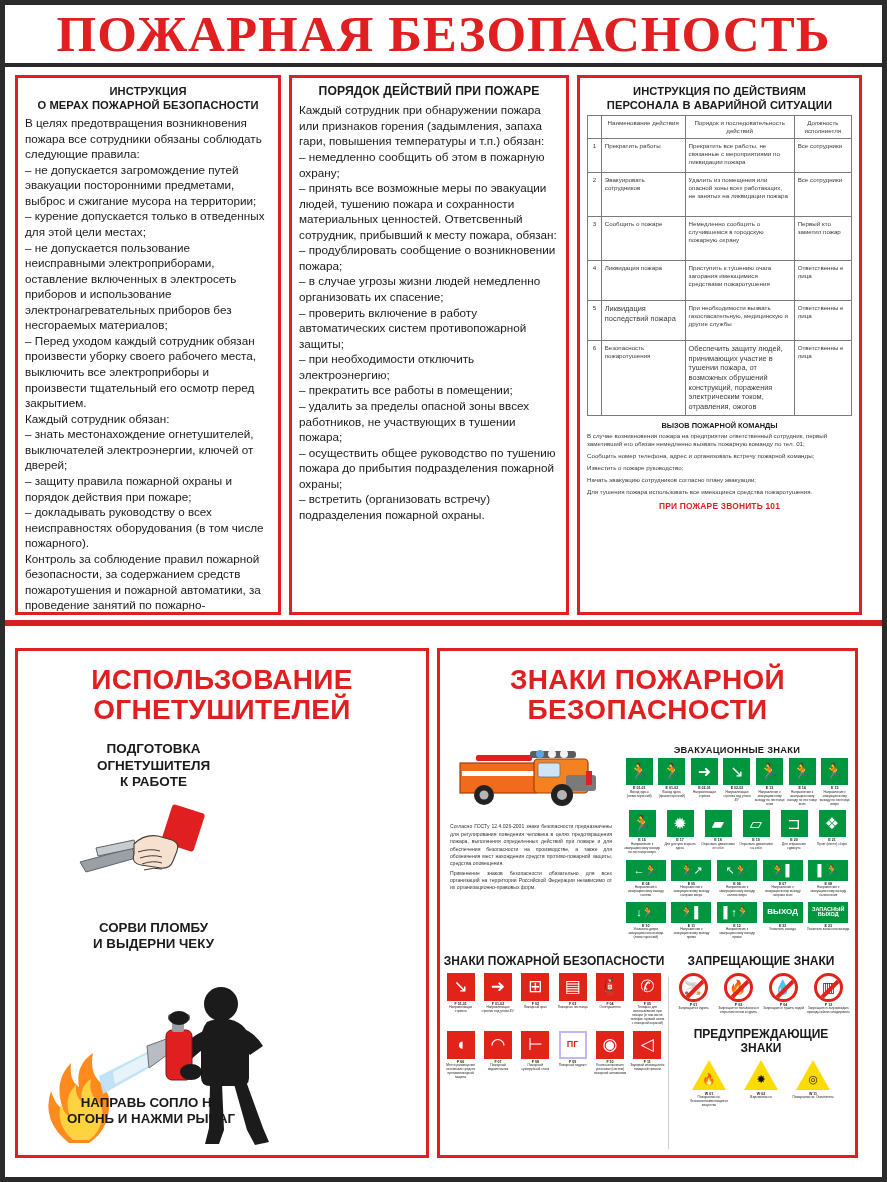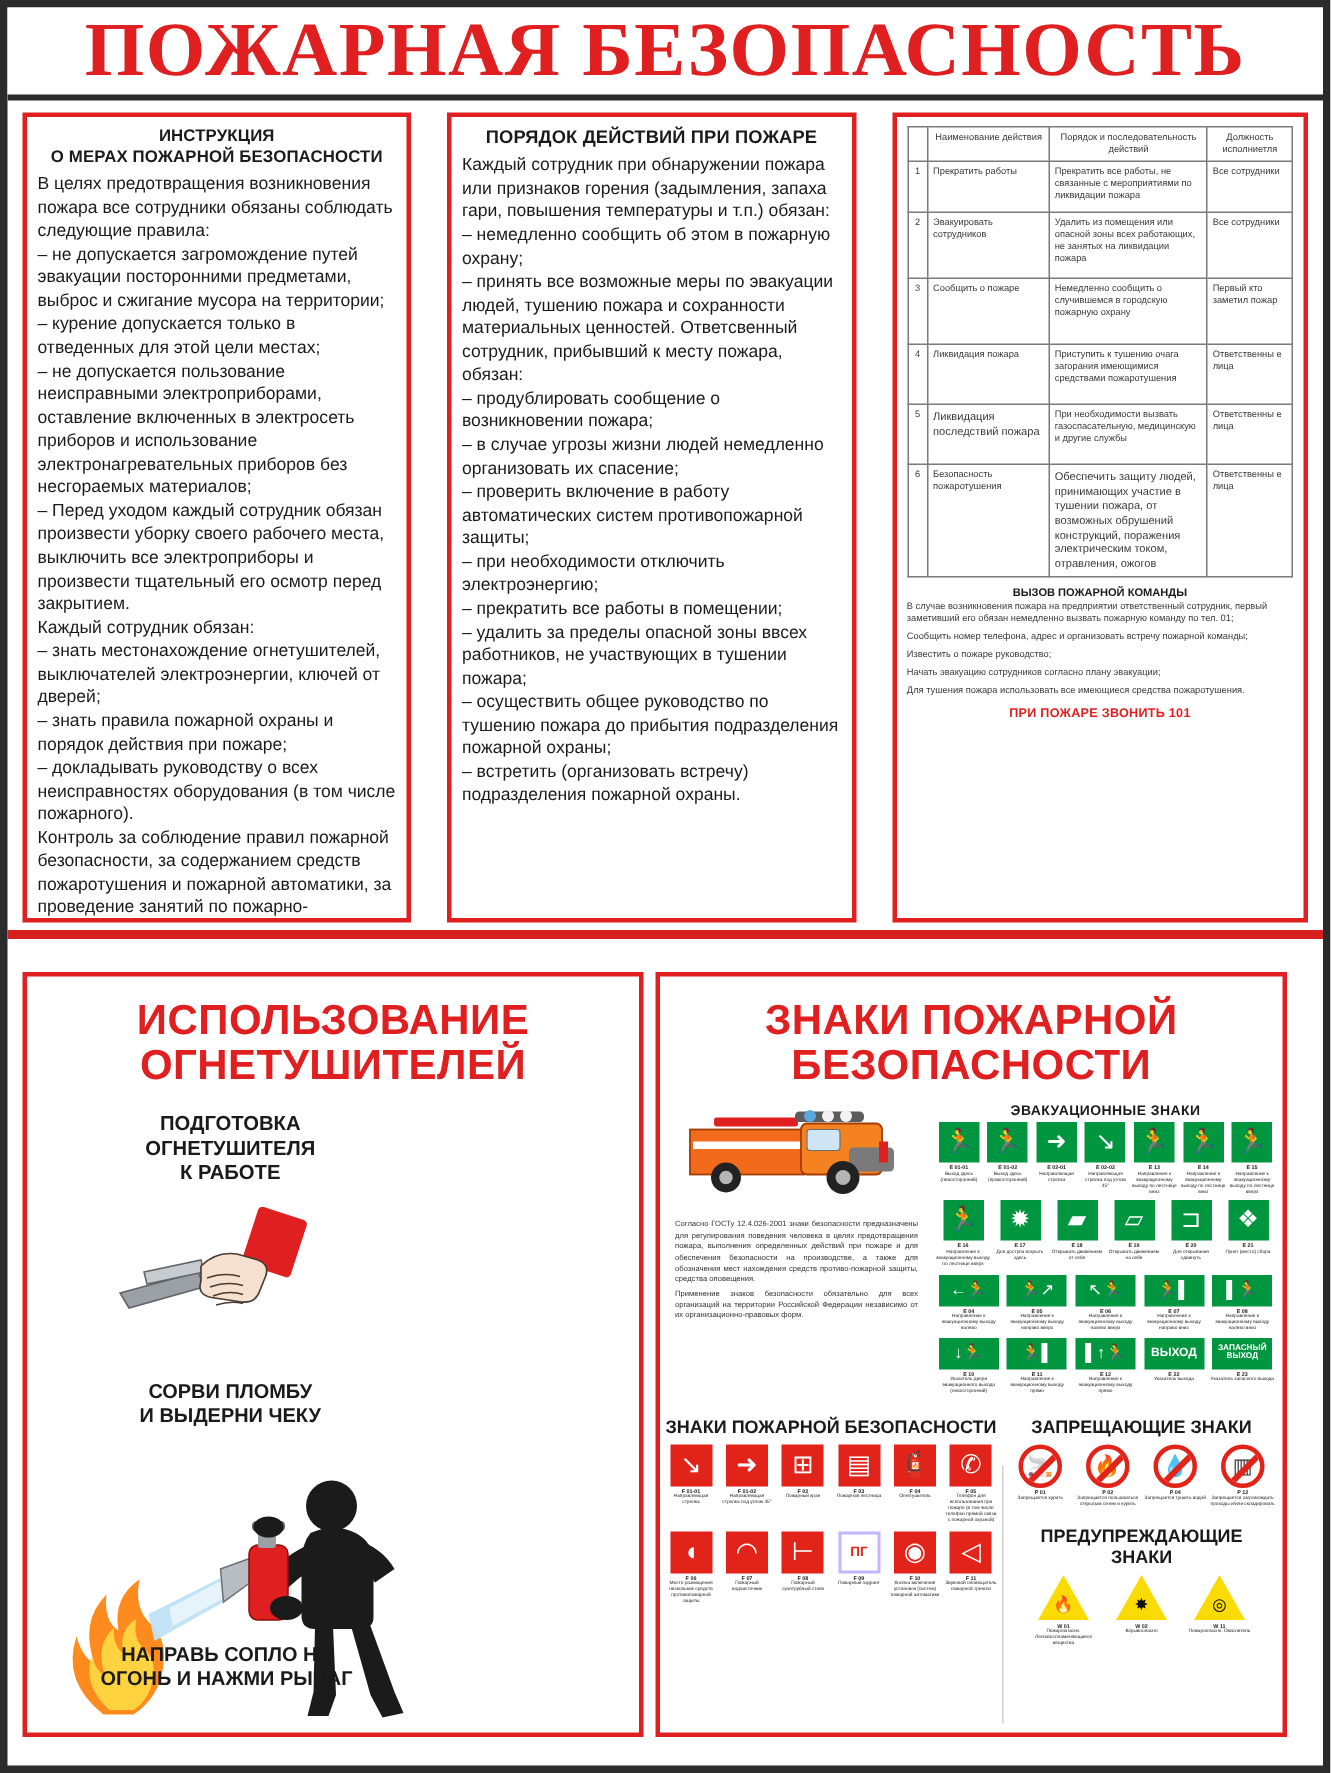--- a/index.html
+++ b/index.html
@@ -34,21 +34,21 @@
     color: #e02020;
     line-height: 1;
     transform: scaleX(1.0);
     white-space: nowrap;
   }
   
   .top-section {
     display: flex;
     height: 559px;
     padding: 8px 10px 5px 10px;
-    gap: 24px;
+    gap: 8px;
     border-bottom: 6px solid #d61f1f;
   }
   .col {
     border: 3px solid #e02020;
     background: #fff;
     padding: 5px 7px 4px 7px;
     overflow: hidden;
   }
   .col1 { width: 266px; }
   .col2 { width: 280px; }
@@ -169,21 +169,21 @@
     background:#1b1b1b; border-radius:50%;
   }
   .flame {
     position:absolute; background:#f57c1f; border-radius: 50% 50% 45% 45%/ 60% 60% 40% 40%;
     box-shadow: inset 0 -3px 2px #ffd24a;
   }
   .picture { position:absolute; border:1px solid #5a4a3a; background:linear-gradient(#7fb2e5 55%, #63a055 45%); }
   .cabinet { position:absolute; background:#2f6fb5; border:1px solid #1d4a80; border-radius:2px; }
 
   
-  .signs-top { display:flex; margin-top: 10px; }
+  .signs-top { display:flex; margin-top: 20px; }
   .signs-left { width: 182px; padding: 0 6px; }
   .signs-right { width: 230px; }
   .gost {
     font-size: 5.1px; line-height:1.45; text-align: justify; color:#333;
     margin-top: 12px; padding: 0 4px;
   }
   .gost p { margin: 0 0 2px 0; }
 
   .evac-grid { display:grid; grid-template-columns: repeat(7, 1fr); gap:2px 2px; padding: 0 2px;}
   .evac-grid2 { display:grid; grid-template-columns: repeat(6, 1fr); gap:2px 2px; padding: 0 2px;}
@@ -256,21 +256,21 @@
         <div>О МЕРАХ ПОЖАРНОЙ БЕЗОПАСНОСТИ</div>
       </div>
       <div class="body-txt">
           <p>В целях предотвращения возникновения пожара все сотрудники обязаны соблюдать следующие правила:</p>
           <p>– не допускается загромождение путей эвакуации посторонними предметами, выброс и сжигание мусора на территории;</p>
           <p>– курение допускается только в отведенных для этой цели местах;</p>
           <p>– не допускается пользование неисправными электроприборами, оставление включенных в электросеть приборов и использование электронагревательных приборов без несгораемых материалов;</p>
           <p>– Перед уходом каждый сотрудник обязан произвести уборку своего рабочего места, выключить все электроприборы и произвести тщательный его осмотр перед закрытием.</p>
           <p>Каждый сотрудник обязан:</p>
           <p>– знать местонахождение огнетушителей, выключателей электроэнергии, ключей от дверей;</p>
-          <p>– знать правила пожарной охраны и порядок действия при пожаре;</p>
+          <p>– защиту правила пожарной охраны и порядок действия при пожаре;</p>
           <p>– докладывать руководству о всех неисправностях оборудования (в том числе пожарного).</p>
           <p>Контроль за соблюдение правил пожарной безопасности, за содержанием средств пожаротушения и пожарной автоматики, за проведение занятий по пожарно-техническому минимуму и за проведение противопожарных инструктажей осуществляет ответственный за противопожарную безопасность.</p>
         </div>
     </div>
 
     <div class="col col2">
       <div class="hdr big">ПОРЯДОК ДЕЙСТВИЙ ПРИ ПОЖАРЕ</div>
       <div class="body-txt">
           <p>Каждый сотрудник при обнаружении пожара или признаков горения (задымления, запаха гари, повышения температуры и т.п.) обязан:</p>
           <p>– немедленно сообщить об этом в пожарную охрану;</p>
@@ -280,20 +280,24 @@
           <p>– проверить включение в работу автоматических систем противопожарной защиты;</p>
           <p>– при необходимости отключить электроэнергию;</p>
           <p>– прекратить все работы в помещении;</p>
           <p>– удалить за пределы опасной зоны ввсех работников, не участвующих в тушении пожара;</p>
           <p>– осуществить общее руководство по тушению пожара до прибытия подразделения пожарной охраны;</p>
           <p>– встретить (организовать встречу) подразделения пожарной охраны.</p>
         </div>
     </div>
 
     <div class="col col3">
+      <div class="hdr">
+        <div>ИНСТРУКЦИЯ ПО ДЕЙСТВИЯМ</div>
+        <div>ПЕРСОНАЛА В АВАРИЙНОЙ СИТУАЦИИ</div>
+      </div>
 
       <table class="act">
         <thead>
           <tr>
             <th style="width:14px"></th>
             <th class="c-name">Наименование действия</th>
             <th class="c-ord">Порядок и последовательность действий</th>
             <th class="c-pos">Должность исполниетля</th>
           </tr>
         </thead>

